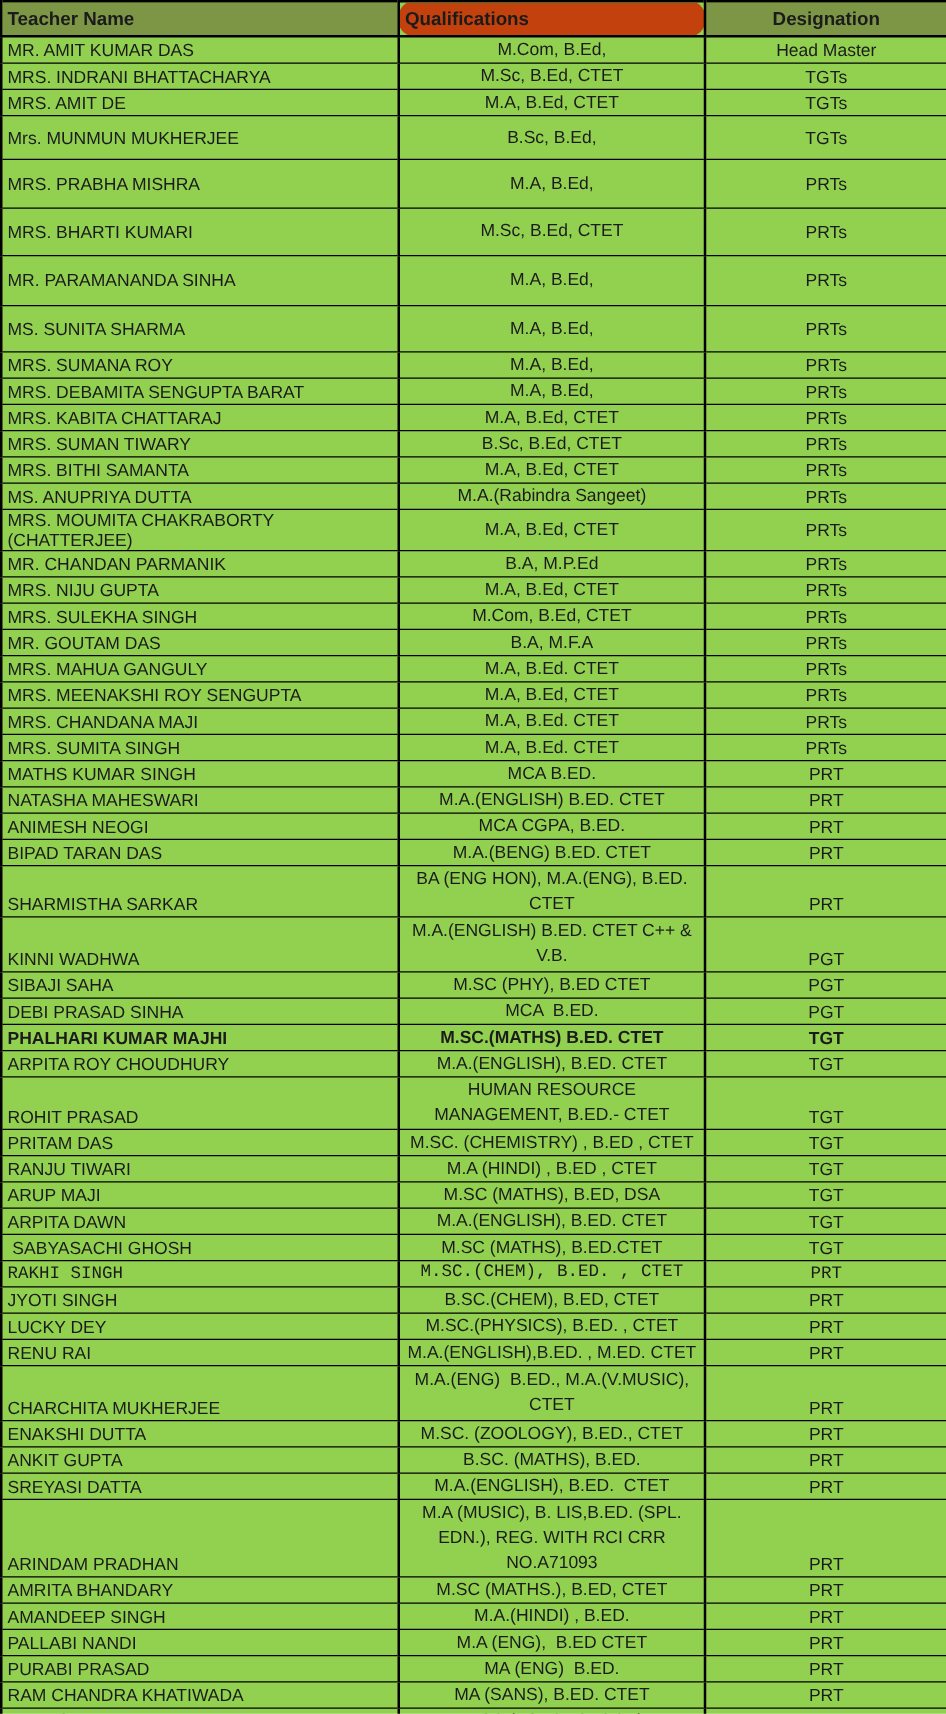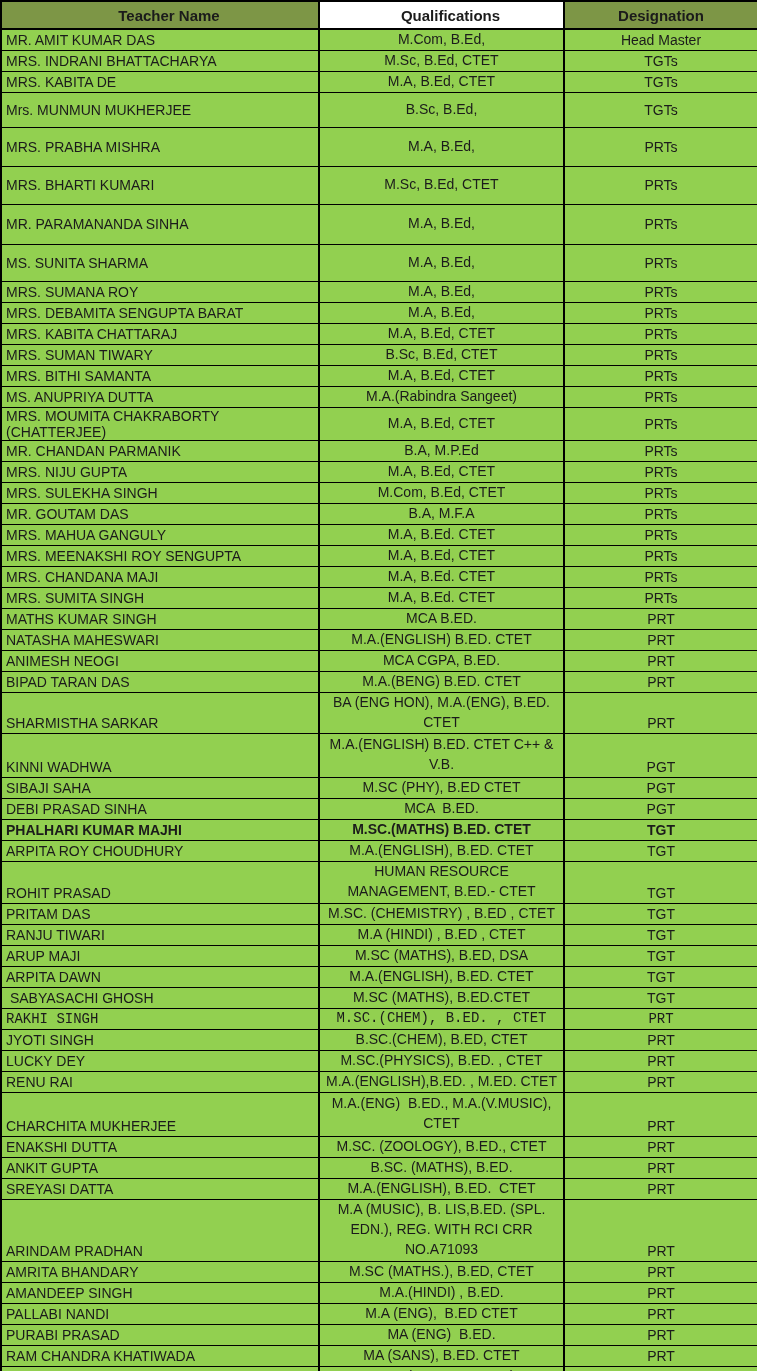--- a/index.html
+++ b/index.html
@@ -16,58 +16,58 @@
   th, td {
     border-top:1px solid #000; border-bottom:1px solid #000;
     border-left:2px solid #000; border-right:2px solid #000;
     overflow:hidden; vertical-align:middle;
     font-size:14px; padding:0;
   }
   thead th {
     background:#7D9646; font-weight:bold; font-size:15px;
     border-bottom-width:2px; height:26px;
   }
-  th.hdr-left { text-align:center; padding-left:18px;margin-left:12px; }
+  th.hdr-left { text-align:left; padding-left:4px;margin-left:12px; }
   th.hdr-center { text-align:center; }
   td.cell-name  { text-align:left; padding-left:4px; padding-right:2px; white-space:pre-wrap; }
   td.cell-qual  { text-align:center; padding:0 3px; white-space:pre-wrap; line-height:1.42; }
   td.cell-desig { text-align:center; }
   tr.wrap-row td.cell-name,
   tr.wrap-row td.cell-desig { vertical-align:bottom; padding-bottom:2px; }
 </style>
 </head>
 <body>
 
 <div class="sheet">
   <table class="teacher-table" style="background: rgb(146, 208, 80); color: rgb(27, 27, 27); border-color: rgb(0, 0, 0);">
     <colgroup>
       <col style="width:318px">
       <col style="width:245px">
       <col style="width:194px">
     </colgroup>
     <thead>
       <tr>
         <th class="hdr-left" style="background: rgb(125, 150, 70);">Teacher Name</th>
-        <th class="hdr-left" style="background: #ffffff;">Qualifications</th>
+        <th class="hdr-left" style="background: #c2410c; border-radius: 12px;">Qualifications</th>
         <th class="hdr-center" style="background: rgb(125, 150, 70);">Designation</th>
       </tr>
     </thead>
     <tbody>
         <tr style="height: 21px;">
     <td class="cell-name">MR. AMIT KUMAR DAS</td>
     <td class="cell-qual">M.Com, B.Ed,</td>
     <td class="cell-desig">Head Master</td>
   </tr>
         <tr style="height: 21px;">
     <td class="cell-name">MRS. INDRANI BHATTACHARYA</td>
     <td class="cell-qual">M.Sc, B.Ed, CTET</td>
     <td class="cell-desig">TGTs</td>
   </tr>
         <tr style="height: 21px;">
-    <td class="cell-name">MRS. KABITA DE</td>
+    <td class="cell-name">MRS. AMIT DE</td>
     <td class="cell-qual">M.A, B.Ed, CTET</td>
     <td class="cell-desig">TGTs</td>
   </tr>
         <tr style="height: 35px;">
     <td class="cell-name">Mrs. MUNMUN MUKHERJEE</td>
     <td class="cell-qual">B.Sc, B.Ed,</td>
     <td class="cell-desig">TGTs</td>
   </tr>
         <tr style="height: 39px;">
     <td class="cell-name">MRS. PRABHA MISHRA</td>

